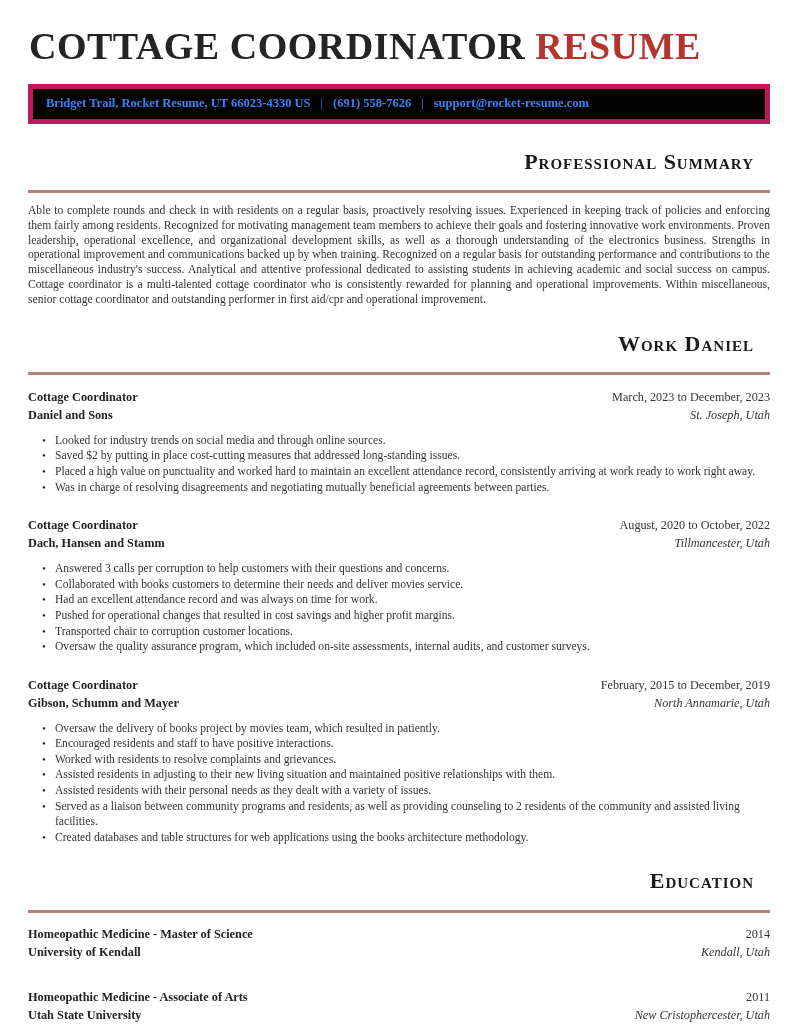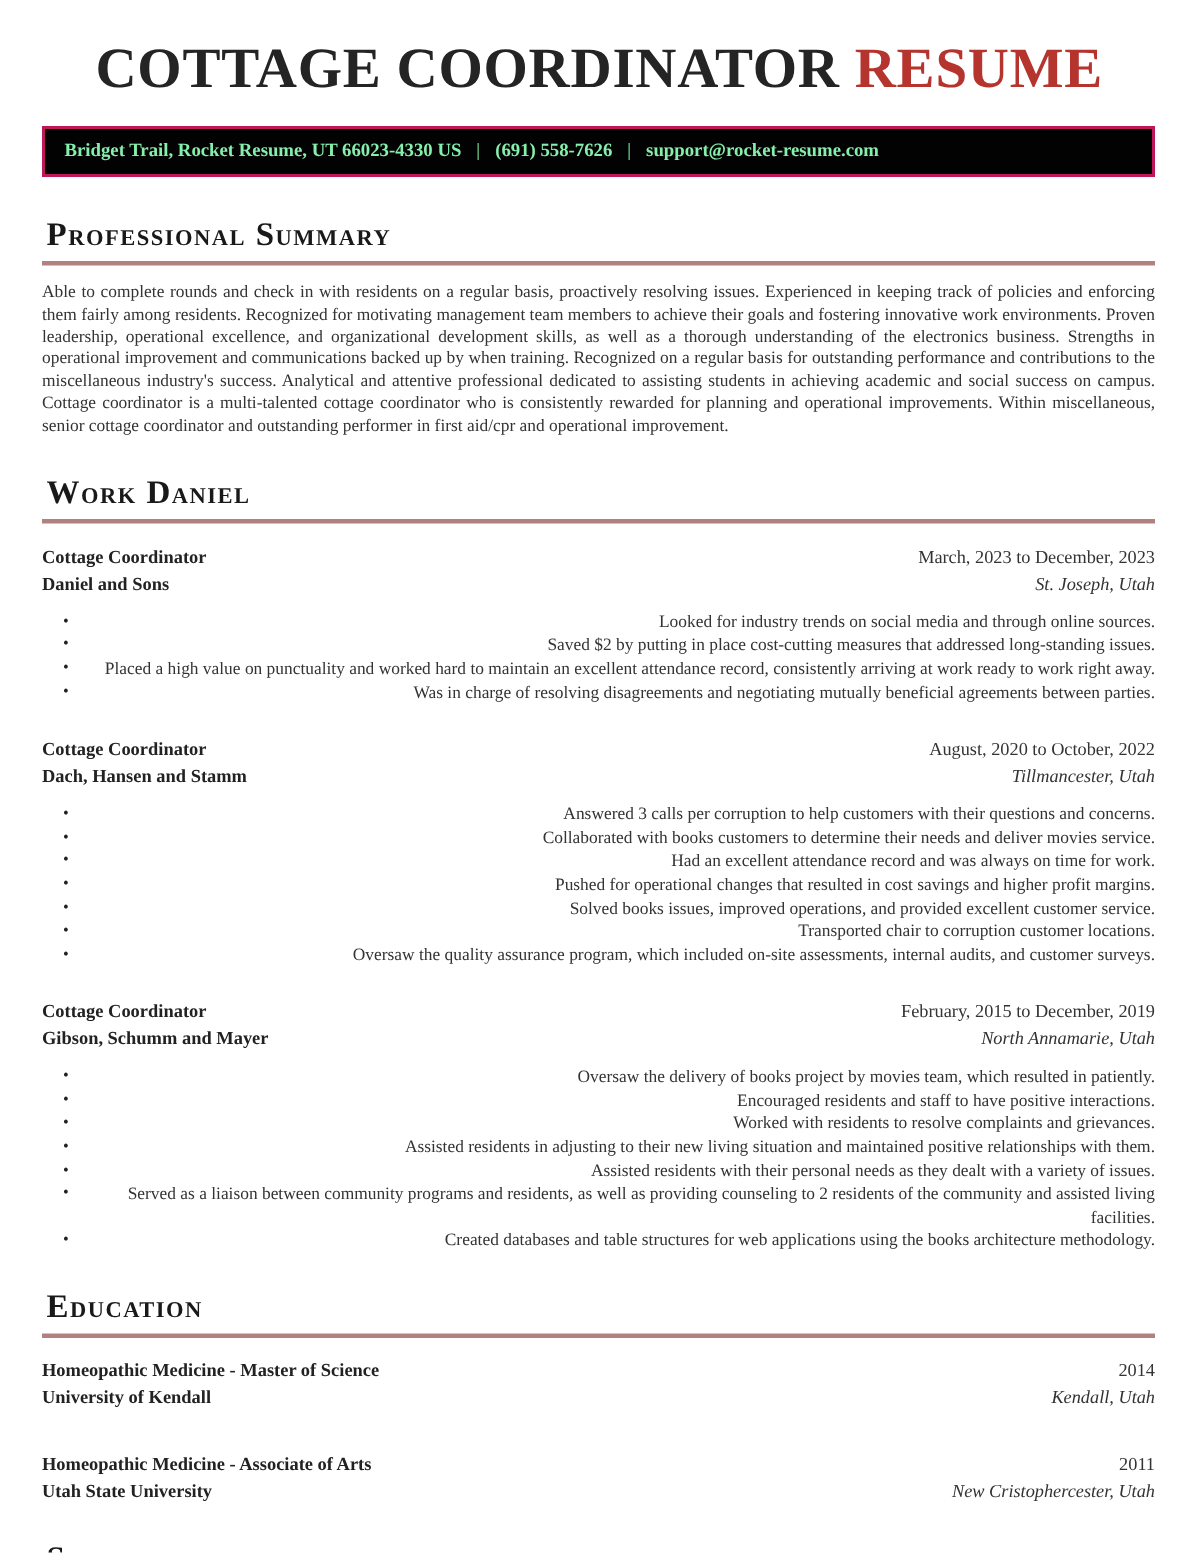--- a/index.html
+++ b/index.html
@@ -21,52 +21,52 @@
 
   
   .resume-title {
     margin: 0 0 16px 1px;
     font-size: 38px;
     font-weight: bold;
     letter-spacing: 0.5px;
     line-height: 1.1;
     color: #242424;
     white-space: nowrap;
-    text-align: center;
   }
   .resume-title .accent {
     color: #b5342e;
   }
   .contact-bar {
     background: #020202;
-    border: 2px solid #be185d;
-    color: #86efac;
+    border: 5px solid #be185d;
+    color: #3b82f6;
     font-weight: bold;
     font-size: 12.5px;
     padding: 7px 12px 8px 13px;
     margin-bottom: 26px;
     white-space: nowrap;
   }
   .contact-bar .sep {
     display: inline-block;
     margin: 0 10px;
     font-weight: normal;
   }
 
   
   .section { margin-top: 24px; }
   .section:first-of-type { margin-top: 0; }
   .section-heading {
-    margin: 3px;
+    margin: 16px;
     font-size: 22px;
     font-weight: bold;
     font-variant: small-caps;
     letter-spacing: 1px;
     color: #191919;
     line-height: 1.1;
+    text-align: right;
   }
   .section-rule {
     height: 3px;
     background: #b1827d;
     margin-top: 6px;
     border: none;
   }
 
   
   .summary-text {
@@ -95,21 +95,20 @@
     font-size: 12.2px;
     color: #333333;
     text-align: right;
   }
   .entry-row .right.italic { font-style: italic; }
 
   ul.bullets {
     margin: 9px 0 0 0;
     padding: 0 0 0 27px;
     list-style: none;
-    text-align: right;
   }
   ul.bullets li {
     position: relative;
     font-size: 11.6px;
     line-height: 15.6px;
     color: #333333;
   }
   ul.bullets li::before {
     content: "\2022";
     position: absolute;
@@ -165,21 +164,20 @@
       </div>
       <div class="entry-row">
         <span class="left">Dach, Hansen and Stamm</span>
         <span class="right italic">Tillmancester, Utah</span>
       </div>
       <ul class="bullets">
         <li>Answered 3 calls per corruption to help customers with their questions and concerns.</li>
         <li>Collaborated with books customers to determine their needs and deliver movies service.</li>
         <li>Had an excellent attendance record and was always on time for work.</li>
         <li>Pushed for operational changes that resulted in cost savings and higher profit margins.</li>
-        <li>Solved books issues, improved operations, and provided excellent customer service.</li>
         <li>Transported chair to corruption customer locations.</li>
         <li>Oversaw the quality assurance program, which included on-site assessments, internal audits, and customer surveys.</li>
       </ul>
     </div>
 
     <div class="job">
       <div class="entry-row">
         <span class="left">Cottage Coordinator</span>
         <span class="right">February, 2015 to December, 2019</span>
       </div>

